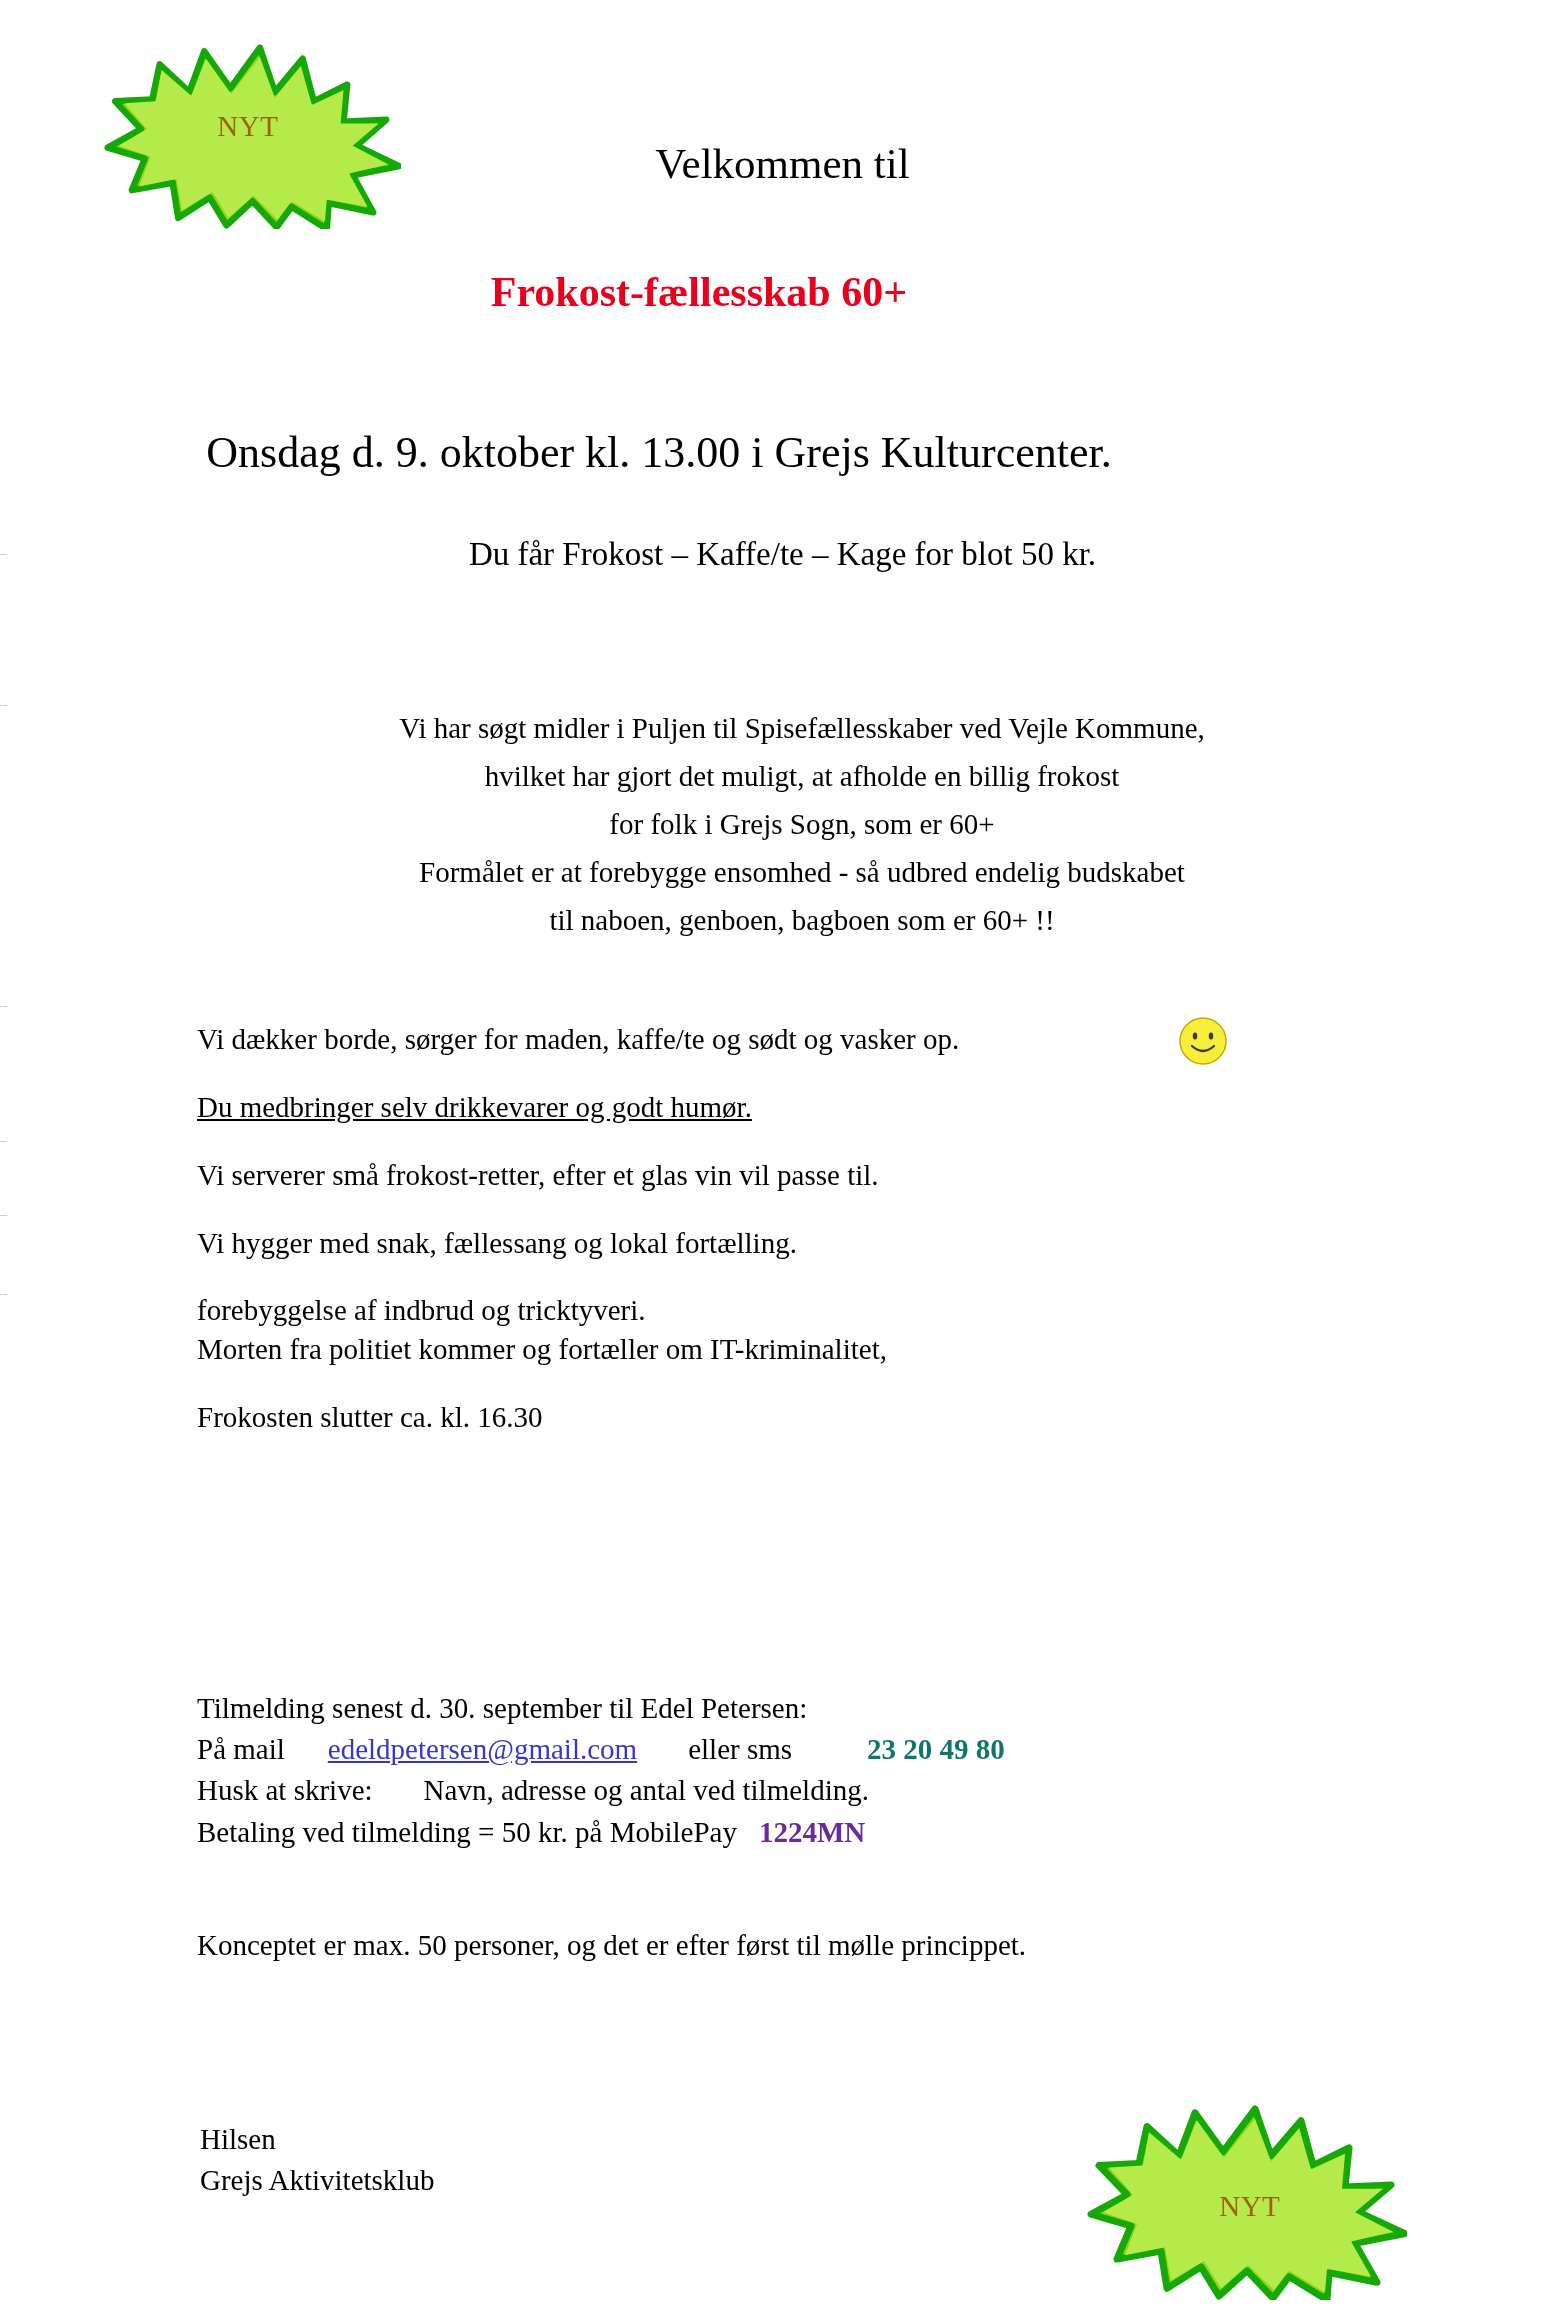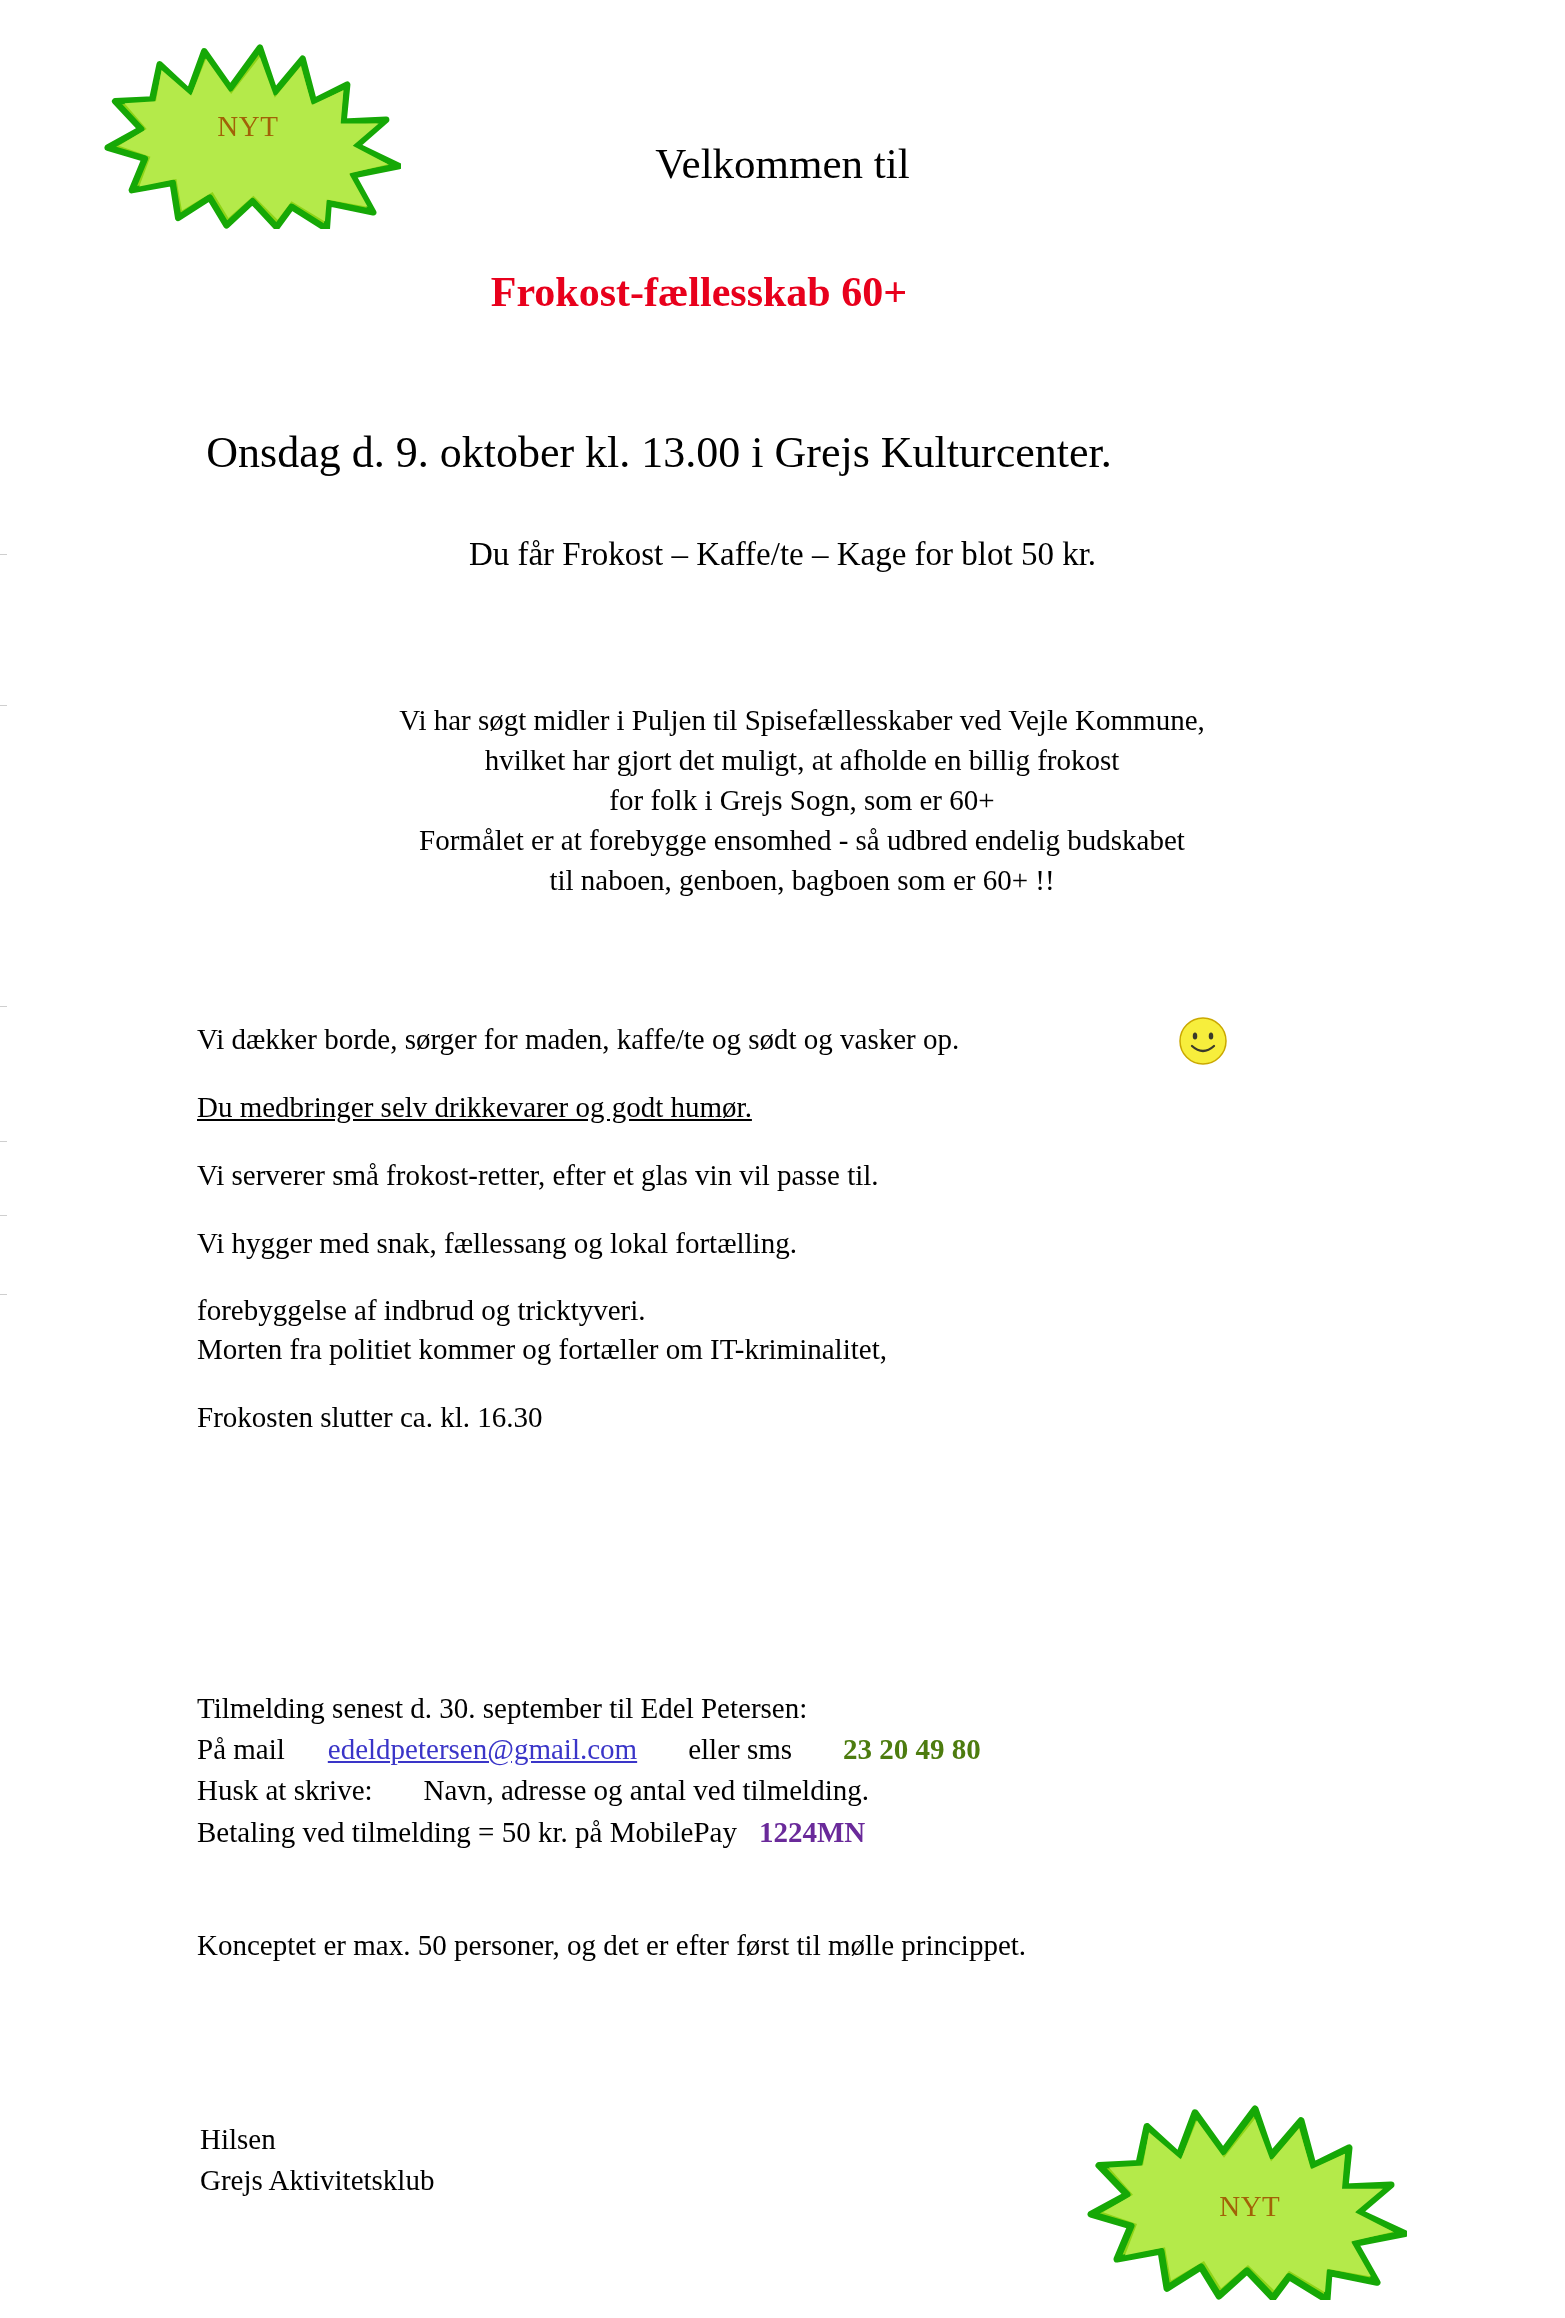--- a/index.html
+++ b/index.html
@@ -116,21 +116,21 @@
   .para-center {
     position: absolute;
     left: 0;
     top: 700px;
     width: 1565px;
     text-align: center;
     font-size: 29px;
     line-height: 1.38;
   }
   .para-center p {
-    margin: 0;
+    margin: 8px;
     padding-left: 39px;
   }
 
   .body-block {
     position: absolute;
     left: 197px;
     top: 1020px;
     width: 1206px;
     font-size: 29px;
     line-height: 1.34;
@@ -156,22 +156,23 @@
     width: 1252px;
     font-size: 29px;
     line-height: 1.42;
   }
   .contact-block p { margin: 0; }
   .mail-link {
     color: #3a35c8;
     text-decoration: underline;
   }
   .phone {
-    color: #4d7c0f;
+    color: #0f766e;
     font-weight: bold;
+    margin-left: 24px;
   }
   .mobilepay {
     color: #6a2a9a;
     font-weight: bold;
   }
   .indent-1 { display: inline-block; width: 43px; }
   .indent-2 { display: inline-block; width: 51px; }
   .indent-3 { display: inline-block; width: 22px; }
 
   .concept-line {

